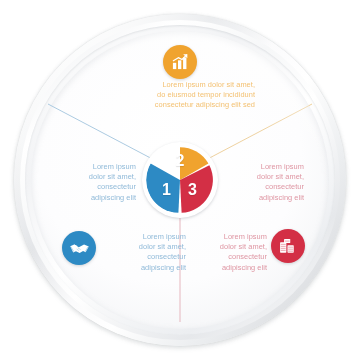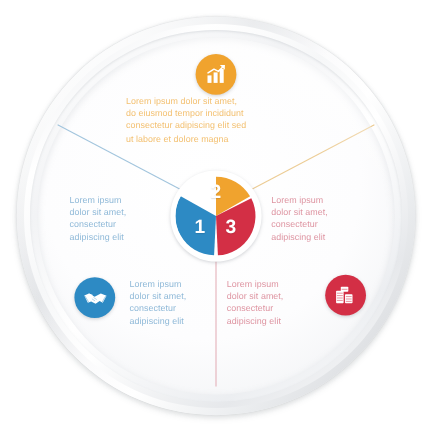--- a/index.html
+++ b/index.html
@@ -68,21 +68,21 @@
   
   .badge{
     position:absolute;width:34px;height:34px;border-radius:50%;
     display:flex;align-items:center;justify-content:center;
     box-shadow:0 1px 3px rgba(110,116,122,0.30);
   }
   .badge svg{display:block;}
 
   
   .txt{
-    position:absolute;text-align:left;font-size:7.4px;line-height:10.2px;
+    position:absolute;text-align:right;font-size:7.4px;line-height:10.2px;
     font-family:"Liberation Sans", sans-serif;letter-spacing:0.05px;
   }
 </style>
 </head>
 <body>
 
 <div id="stage">
 
   <div class="plate-shadow"></div>
   <div class="plate-outer"></div>
@@ -150,21 +150,20 @@
         <line x1="12.2" y1="18.2" x2="18.1" y2="18.2"></line>
         <line x1="8.0" y1="6.1" x2="13.9" y2="6.1"></line>
       </g>
     </svg>
   </div>
 
   <div class="txt" style="left: 105px; top: 80px; width: 150px; color: rgb(243, 192, 113);">
     <div>Lorem ipsum dolor sit amet,</div>
     <div>do eiusmod tempor incididunt</div>
     <div>consectetur adipiscing elit sed</div>
-    <div>ut labore et dolore magna</div>
   </div>
 
   <div class="txt" style="left: 58px; top: 162px; width: 78px; color: rgb(143, 185, 216);">
     <div>Lorem ipsum</div>
     <div>dolor sit amet,</div>
     <div>consectetur</div>
     <div>adipiscing elit</div>
   </div>
 
   <div class="txt" style="left: 226px; top: 162px; width: 78px; color: rgb(222, 149, 162);">

